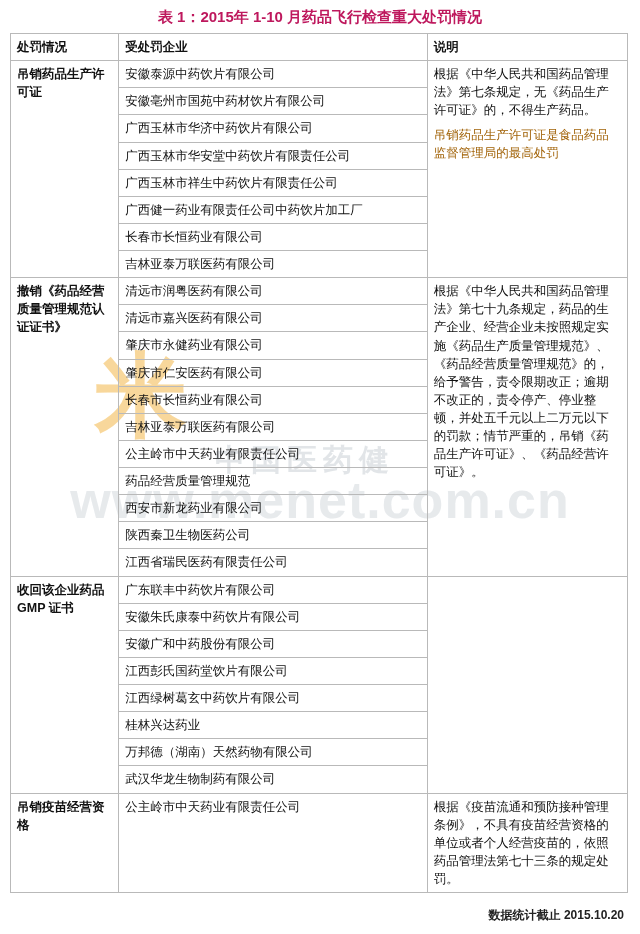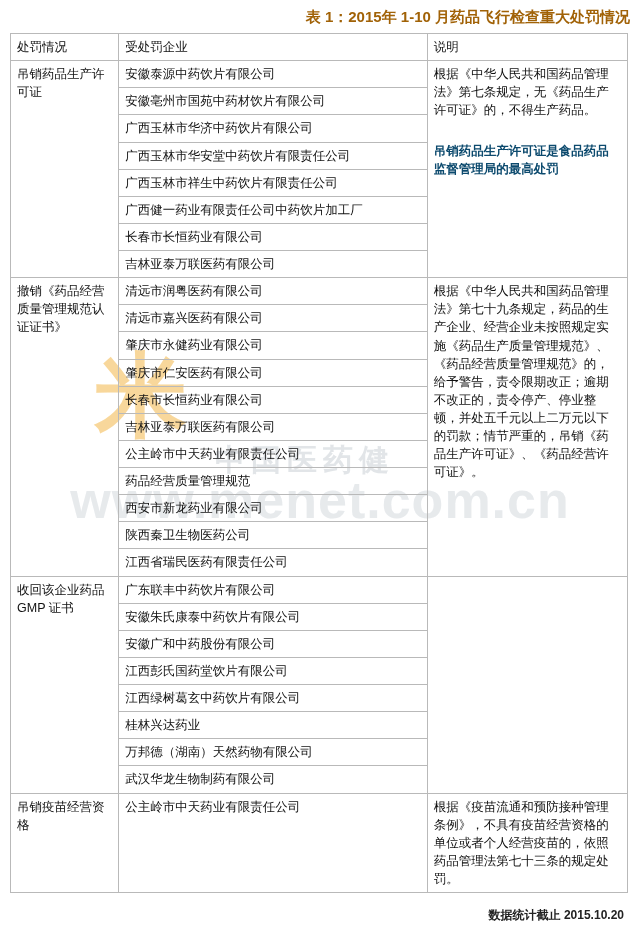--- a/index.html
+++ b/index.html
@@ -51,71 +51,71 @@
     font-size:52px;
     color:#e6e9ec;
     opacity:.95;
     font-weight:bold;
     letter-spacing:1px;
     font-family:Liberation Sans, sans-serif;
   }
   .title{
     position:relative;
     z-index:2;
-    text-align:right;
+    text-align:center;
     font-size:15px;
     font-weight:bold;
-    color:#a16207;
+    color:#be185d;
     margin:2px 0 6px 0;
     letter-spacing:0px;
   }
   table.main{
     position:relative;
     z-index:2;
     border-collapse:collapse;
     width:618px;
     table-layout:fixed;
     background:transparent;
   }
   table.main td, table.main th{
     border:1px solid #b9b9b9;
     vertical-align:top;
     padding:4px 6px;
     font-size:12.5px;
     line-height:1.45;
     color:#111;
   }
   th{
-    font-weight:normal;
+    font-weight:bold;
     text-align:left;
     background:transparent;
   }
   .col-a{width:108px;}
   .col-b{width:308px;}
   .col-c{width:200px;}
   .cat{
-    font-weight:normal;
+    font-weight:bold;
     font-size:13px;
     line-height:1.5;
   }
   td.firm{
     padding:5px 8px;
     font-size:12.5px;
     white-space:nowrap;
     overflow:hidden;
   }
   td.desc{
     font-size:12.5px;
     line-height:1.55;
   }
   .desc .hl{
-    color:#0c4a6e;
-    font-weight:bold;
+    color:#a16207;
+    font-weight:normal;
     display:block;
-    margin-top:22px;
+    margin-top:6px;
   }
   .footer{
     position:absolute;
     right:16px;bottom:10px;
     font-size:12px;
     font-weight:bold;
     color:#222;
     z-index:3;
   }
   .footer .strike{

